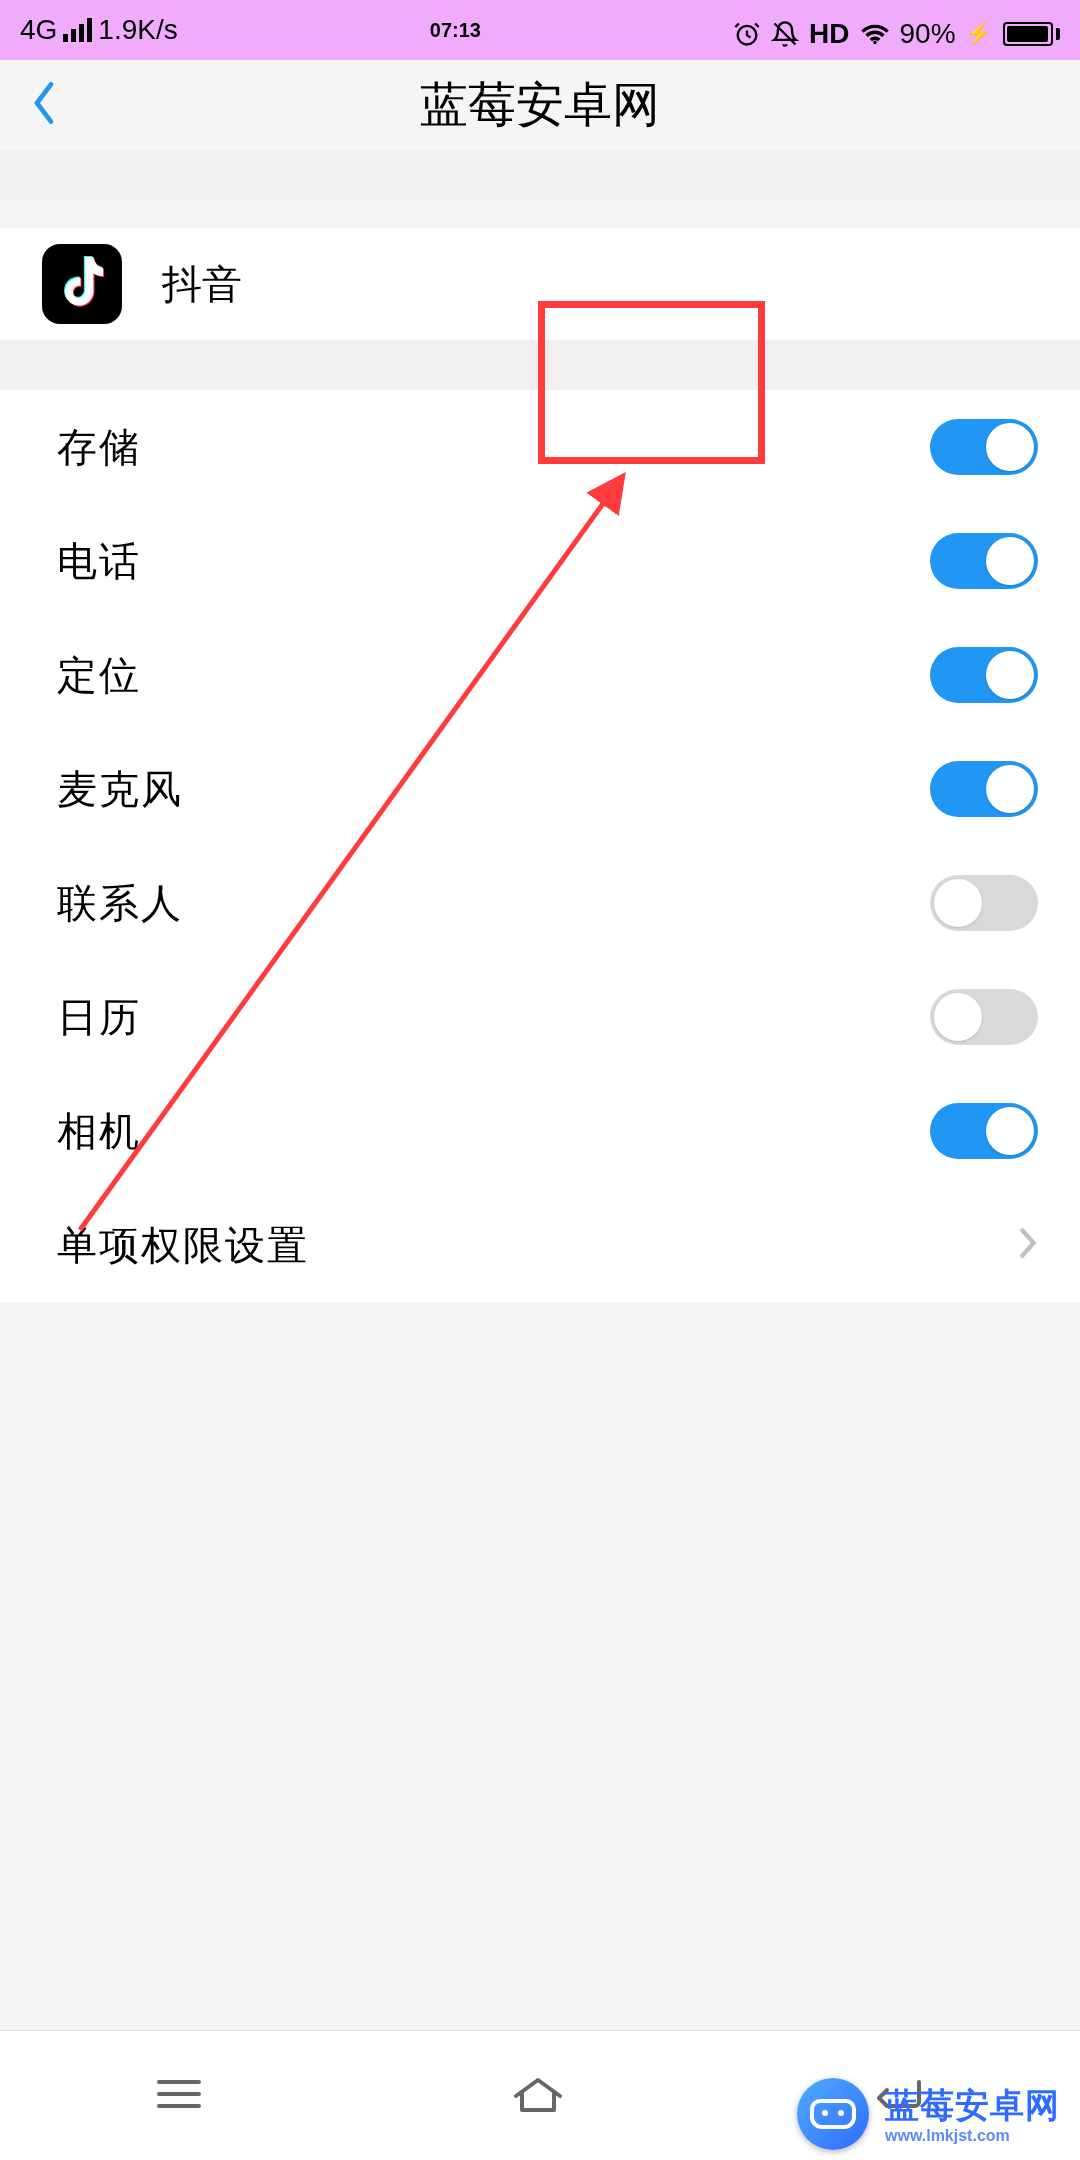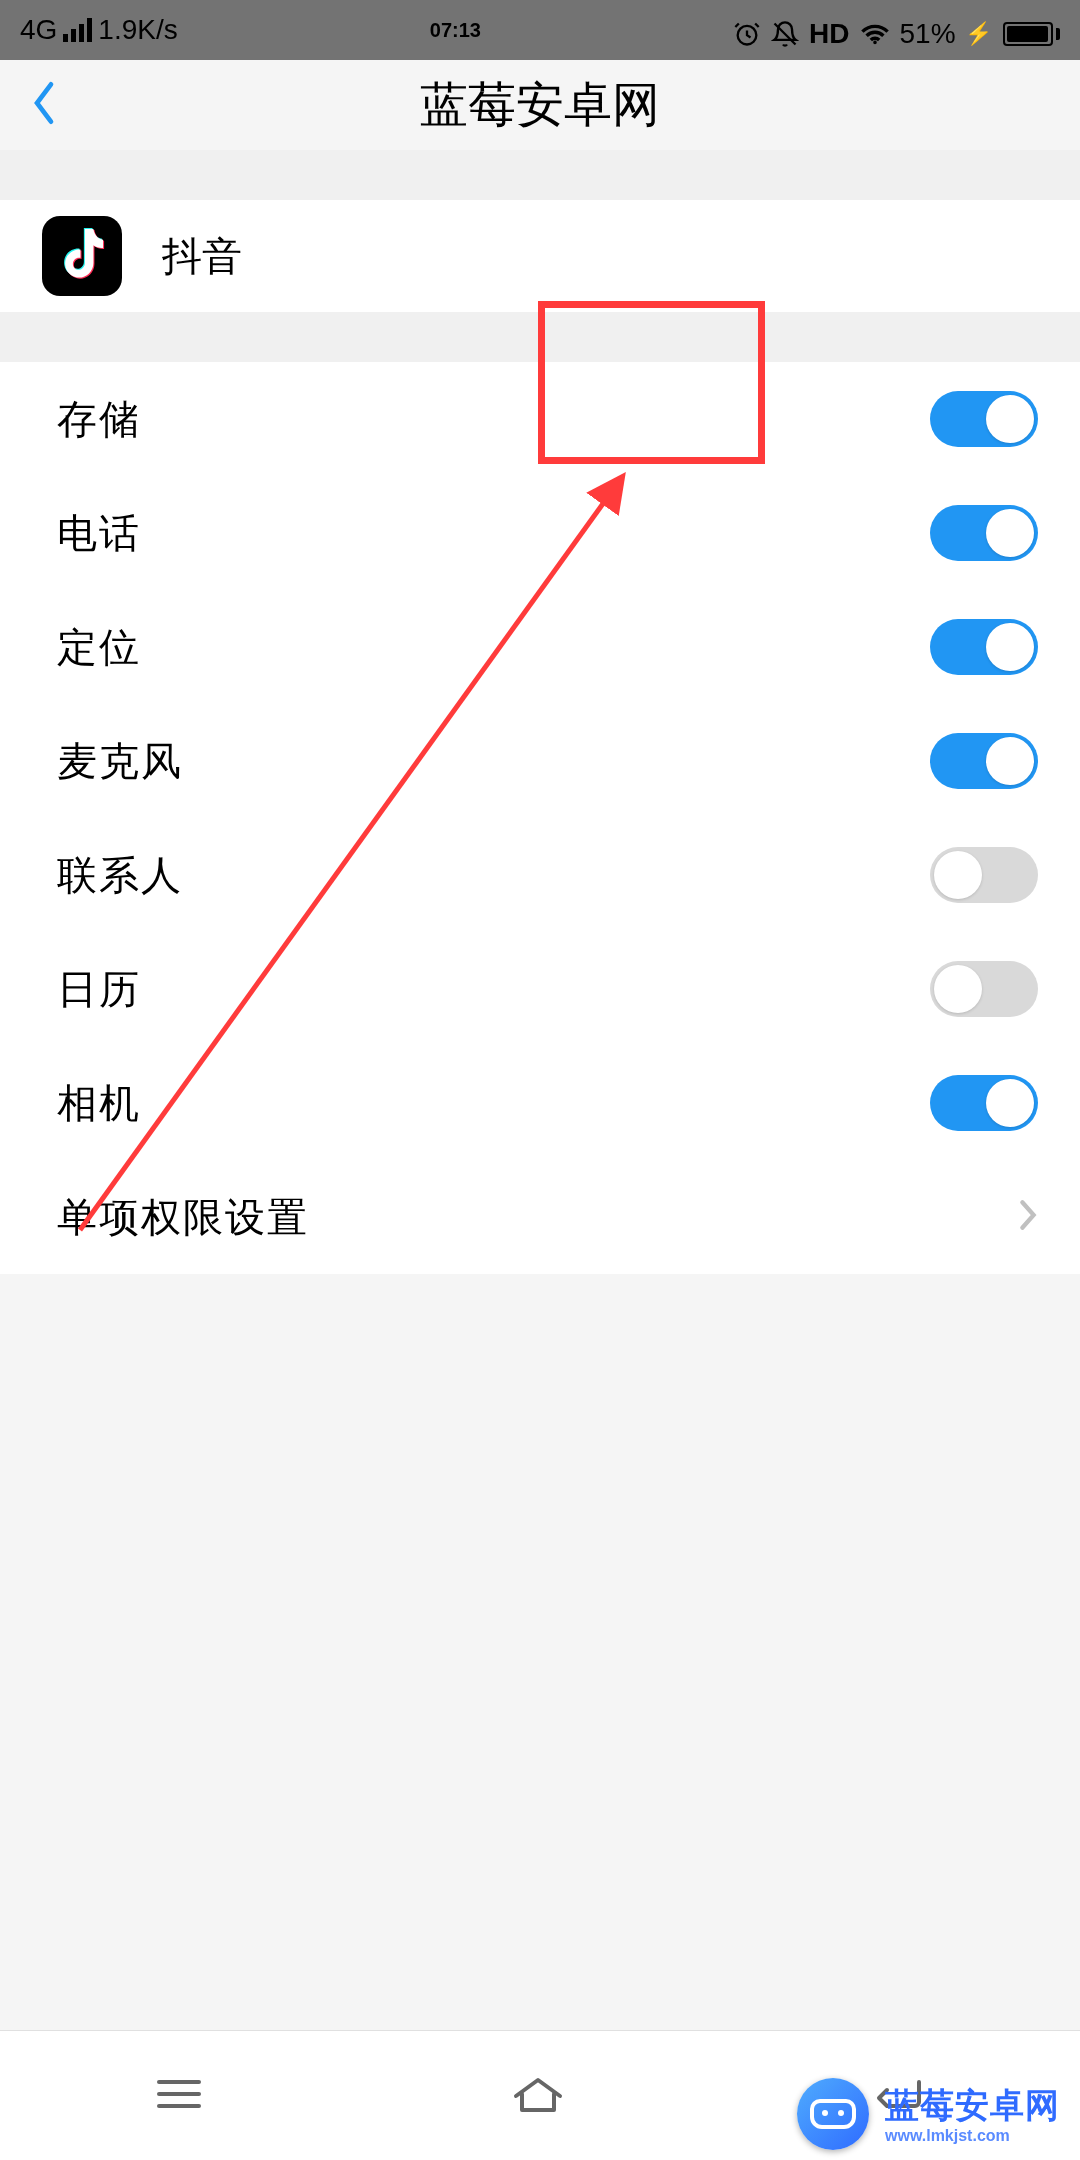--- a/index.html
+++ b/index.html
@@ -8,21 +8,21 @@
       height: 2160px;
       background: #f5f5f5;
       font-family: -apple-system, "Helvetica Neue", Arial, sans-serif;
       position: relative;
       overflow: hidden;
     }
 
     
     .status-bar {
       height: 60px;
-      background: #737373;
+      background: #f0abfc;
       display: flex;
       align-items: center;
       justify-content: space-between;
       padding: 0 20px;
       font-size: 28px;
       font-weight: 500;
       color: #000;
     }
     .status-left { display: flex; align-items: center; gap: 6px; }
     .status-right { display: flex; align-items: center; gap: 10px; margin-top: 8px; }
@@ -51,20 +51,21 @@
     .gap { height: 50px; background: #f0f0f0; }
     .gap-small { height: 50px; background: #f0f0f0; }
 
     .app-row {
       height: 112px;
       background: #fff;
       display: flex;
       align-items: center;
       padding: 0 42px;
       gap: 40px;
+      margin-top: 28px;
     }
     .app-icon {
       width: 80px; height: 80px; border-radius: 18px;
       background: #000; position: relative; display:flex; align-items:center; justify-content:center;
     }
     .app-name { font-size: 40px; color:#000; }
 
     .perm-list { background:#fff; }
     .perm-row {
       height: 114px;
@@ -172,21 +173,21 @@
           <path d="M18 8a6 6 0 10-12 0c0 7-3 9-3 9h18s-3-2-3-9M13.7 21a2 2 0 01-3.4 0"></path>
           <line x1="3" y1="3" x2="21" y2="21"></line>
         </svg>
     </span>
     <span style="font-weight:600;">HD</span>
     <span class="wifi-icon">
       <svg width="30" height="24" viewBox="0 0 24 20" fill="#000">
           <path d="M12 18.5a1.5 1.5 0 100-3 1.5 1.5 0 000 3zM4 10.5a11.3 11.3 0 0116 0l-2 2a8.5 8.5 0 00-12 0l-2-2zM.5 7A16.3 16.3 0 0123.5 7l-2 2a13.5 13.5 0 00-19 0l-2-2zM7.5 14a6.4 6.4 0 019 0l-2 2a3.5 3.5 0 00-5 0l-2-2z"></path>
         </svg>
     </span>
-    <span>51%</span>
+    <span>90%</span>
     <span style="font-size:22px;">⚡</span>
     <span class="battery">
       <span class="battery-body">
           <span class="battery-fill"></span>
         </span>
         <span class="battery-tip"></span>
     </span>
   </div>
 </div>
 

